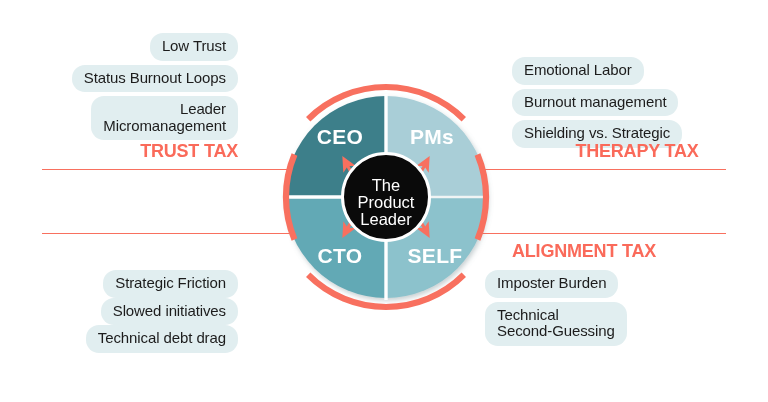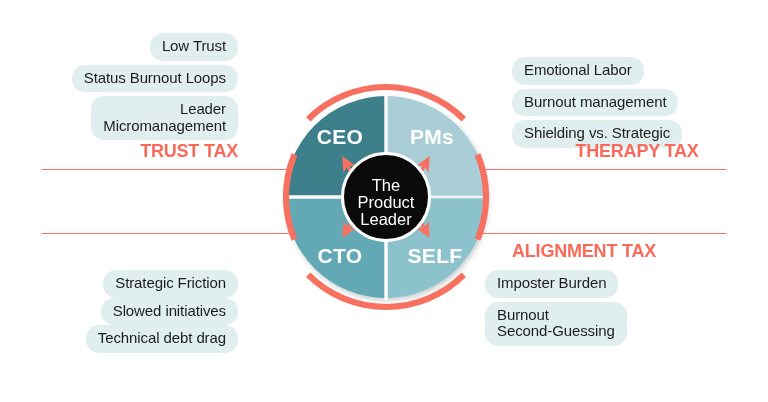--- a/index.html
+++ b/index.html
@@ -132,21 +132,21 @@
 
   <div class="pill-col col-left" id="pills-align">
     <div class="pill">Strategic Friction</div>
     <div class="pill">Slowed initiatives</div>
     <div class="pill">Technical debt drag</div>
   </div>
 
   <div class="tax-label" id="tax-confidence">ALIGNMENT TAX</div>
   <div class="pill-col col-right" id="pills-conf">
     <div class="pill">Imposter Burden</div>
-    <div class="pill">Burnout
+    <div class="pill">Technical
 Second-Guessing</div>
   </div>
 
   <div id="wheel">
     <svg width="262" height="262" viewBox="0 0 262 262" xmlns="http://www.w3.org/2000/svg">
       <defs>
         <filter id="softshadow" x="-30%" y="-30%" width="160%" height="160%">
           <feDropShadow dx="1.5" dy="2.5" stdDeviation="2.6" flood-color="#6a7f86" flood-opacity="0.38"></feDropShadow>
         </filter>
         <marker id="arrowhead" markerWidth="5.2" markerHeight="5.2" refX="3.1" refY="2.6" orient="auto" markerUnits="strokeWidth">

